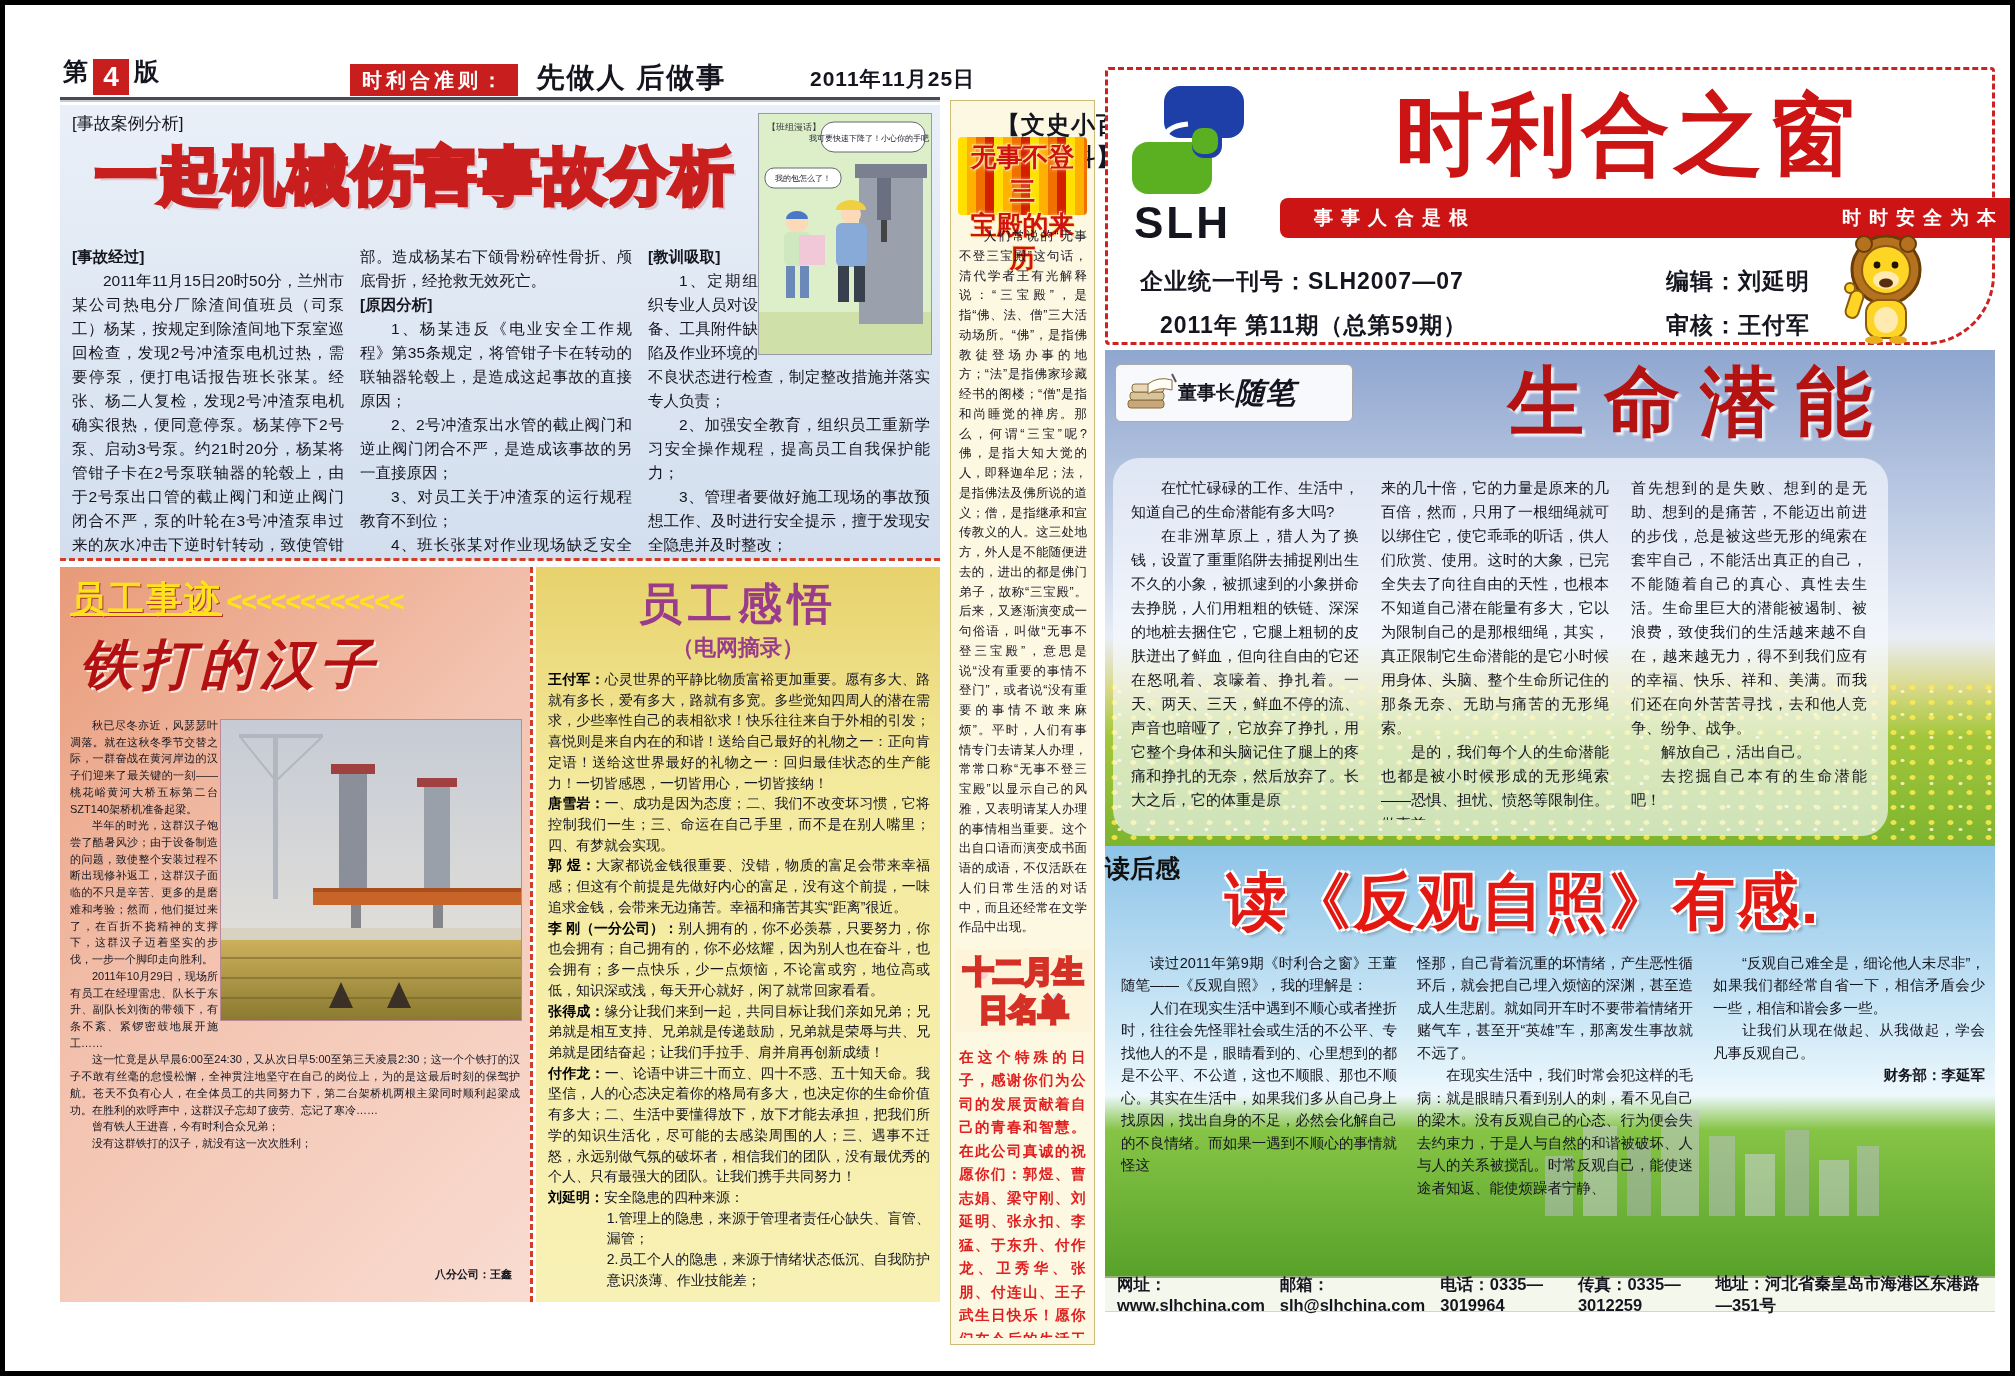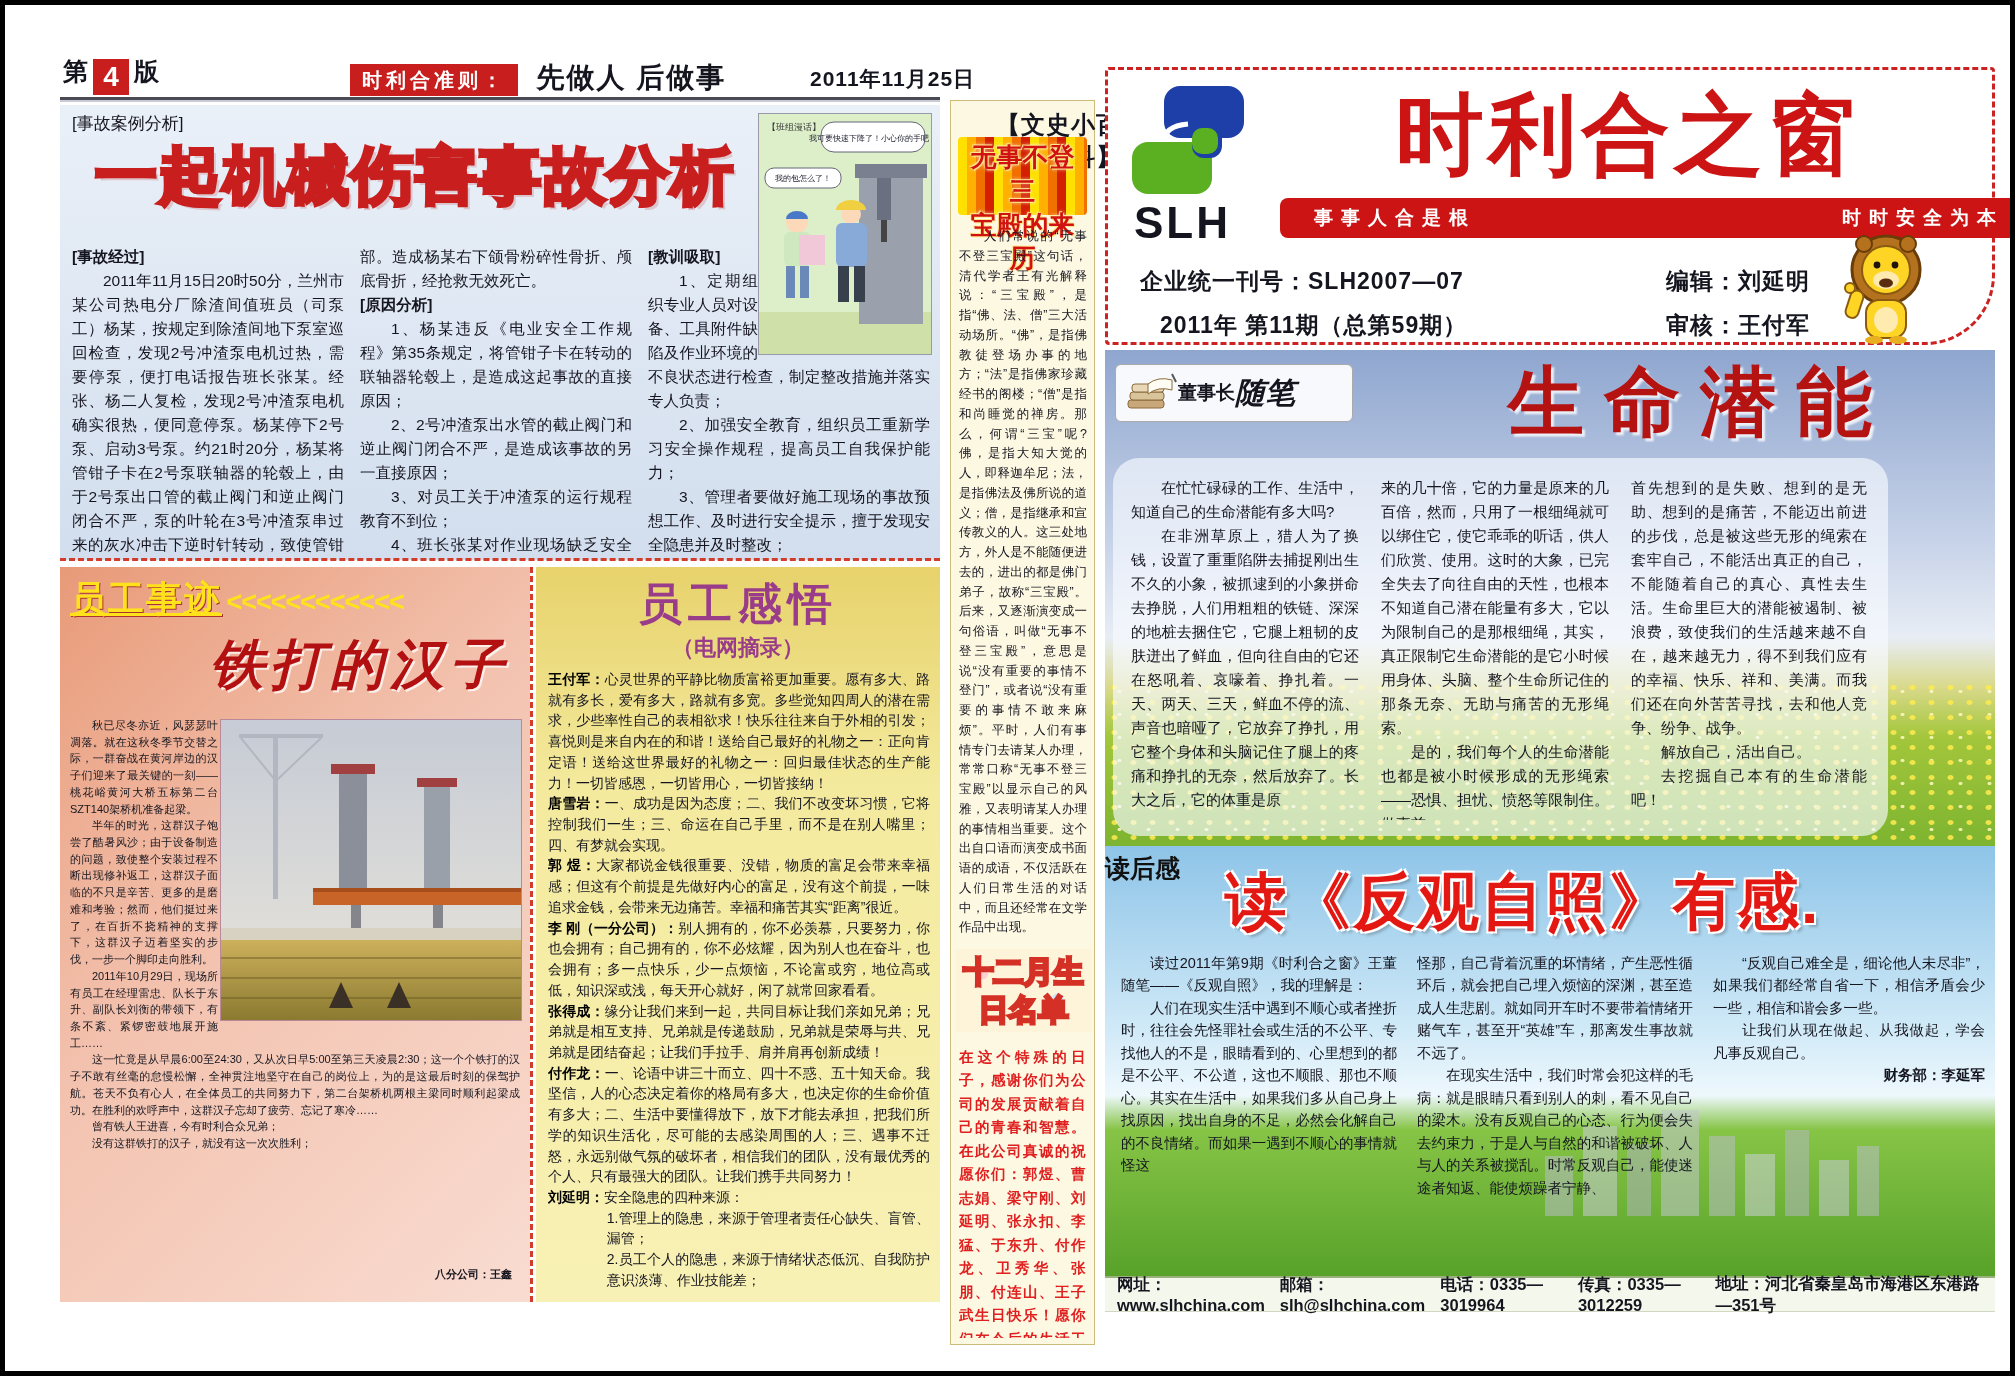--- a/index.html
+++ b/index.html
@@ -23,21 +23,21 @@
   .accident{background:linear-gradient(180deg,#eaf0f8 0%,#d2deee 100%);}
   .acc-title{font-weight:900;color:#fff;-webkit-text-stroke:4px #c81e1e;text-shadow:4px 4px 0 rgba(180,30,30,.18);
              font-size:62px;letter-spacing:2px;text-align:center;line-height:1.25;}
   .sechead{font-weight:bold;text-indent:0;}
   
   .pink{background:linear-gradient(135deg,#e89a78 0%,#f3c3b0 45%,#f9dcd1 100%);}
   .hero-banner{color:#ffe21c;font-weight:900;font-size:36px;letter-spacing:2px;text-shadow:1px 1px 0 #a33;}
   .hero-banner u{text-decoration-thickness:3px;}
   .hero-arrows{color:#ffe21c;font-weight:900;font-size:27px;letter-spacing:-1px;}
   .hero-title{font-family:Liberation Serif, serif;font-style:italic;font-weight:900;color:#b31111;font-size:54px;
-              text-align:right;letter-spacing:6px;text-shadow:2px 2px 0 rgba(255,255,255,.75);}
+              text-align:left;letter-spacing:6px;text-shadow:2px 2px 0 rgba(255,255,255,.75);}
   
   .yellow{background:linear-gradient(180deg,#e7d26b 0%,#f4ea9e 30%,#f8f1b5 100%);}
   .ganwu-title{color:#993c8a;font-weight:900;font-size:44px;text-align:center;letter-spacing:6px;}
   .ganwu-sub{color:#993c8a;font-weight:bold;font-size:22px;text-align:center;}
   .entry{text-indent:0;}
   .sub{margin-left:4.2em;text-indent:0;}
   
   .strip{background:#fdf8e2;border:1px solid #cdbb7a;box-sizing:border-box;}
   .strip-head{font-size:24px;font-weight:900;text-align:right;letter-spacing:1px;margin-left:25px;}
   .stripes{background:repeating-linear-gradient(90deg,#ffe000 0 9px,#ffb000 9px 18px,#f07000 18px 27px,#d42000 27px 36px);

